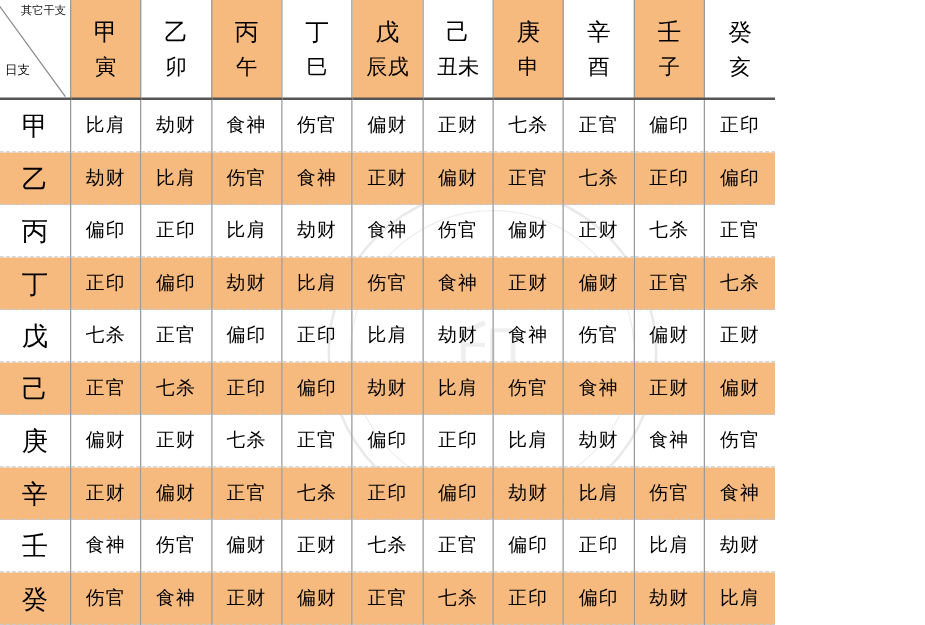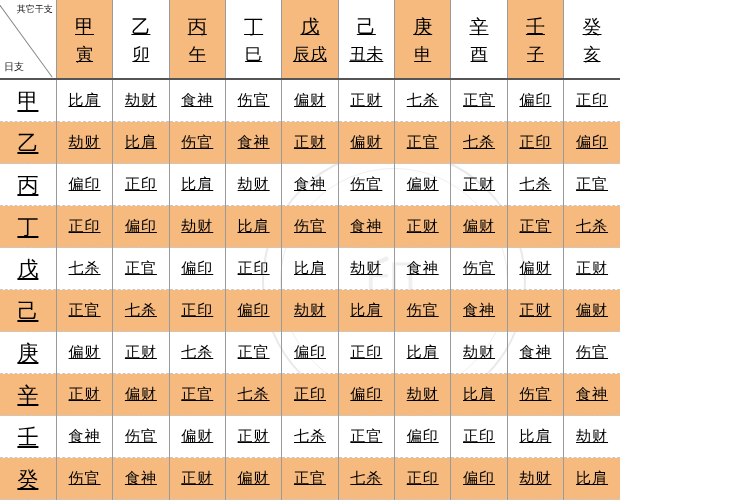--- a/index.html
+++ b/index.html
@@ -57,21 +57,20 @@
     letter-spacing: 6px;
     font-family: "DejaVu Sans", "Liberation Sans", sans-serif;
   }
   table.grid {
     position: relative;
     z-index: 1;
     border-collapse: collapse;
     width: 620px;
     table-layout: fixed;
     background: transparent;
-    text-decoration: underline;
   }
   table.grid td, table.grid th {
     border-right: 1px solid #bdbdbd;
     border-bottom: 1px dashed #c9c9c9;
     text-align: center;
     vertical-align: middle;
     font-weight: normal;
     padding: 0;
     background: transparent;
   }
@@ -109,21 +108,21 @@
     top: 4px;
     font-size: 9px;
     line-height: 11px;
     text-align: right;
     color: #111;
     white-space: nowrap;
   }
   .corner-bottom {
     position: absolute;
     left: 4px;
-    bottom: 5px;
+    bottom: 15px;
     font-size: 10px;
     line-height: 12px;
     color: #111;
     white-space: nowrap;
   }
   .head-stack {
     display: flex;
     flex-direction: column;
     align-items: center;
     justify-content: center;

